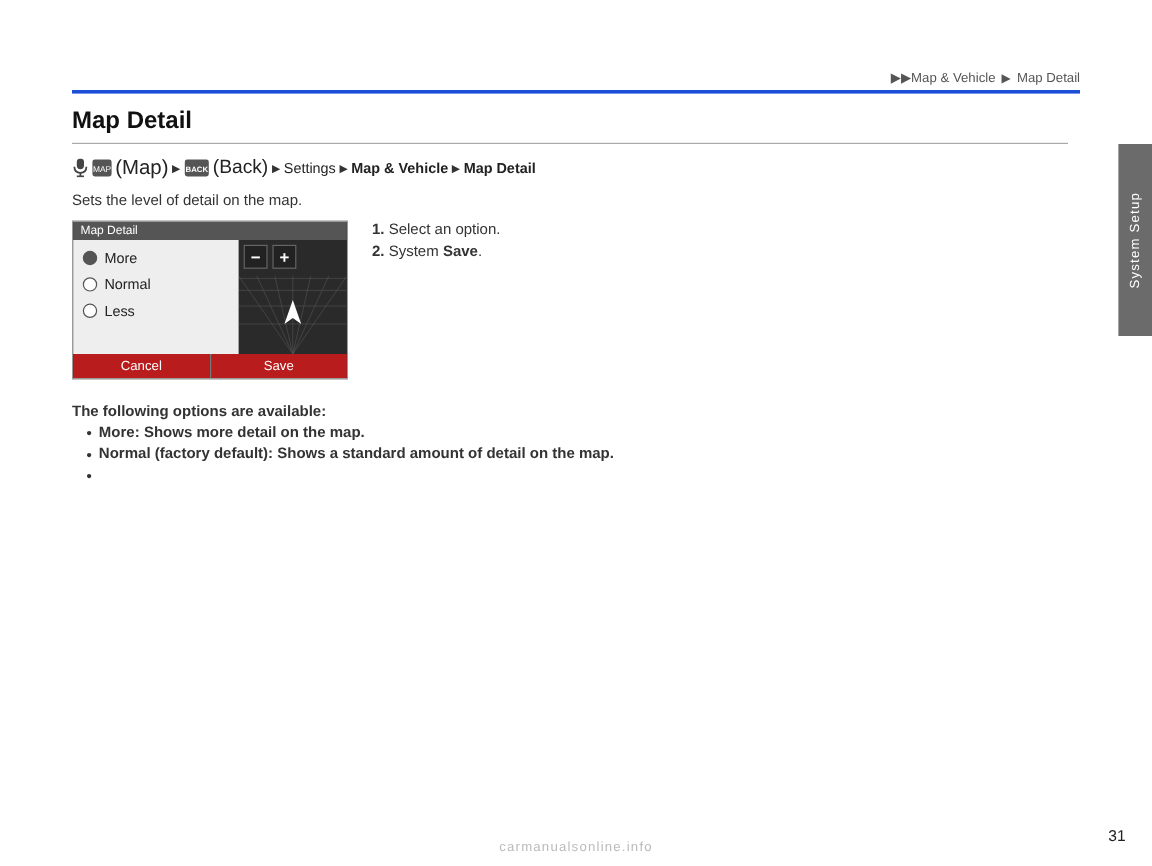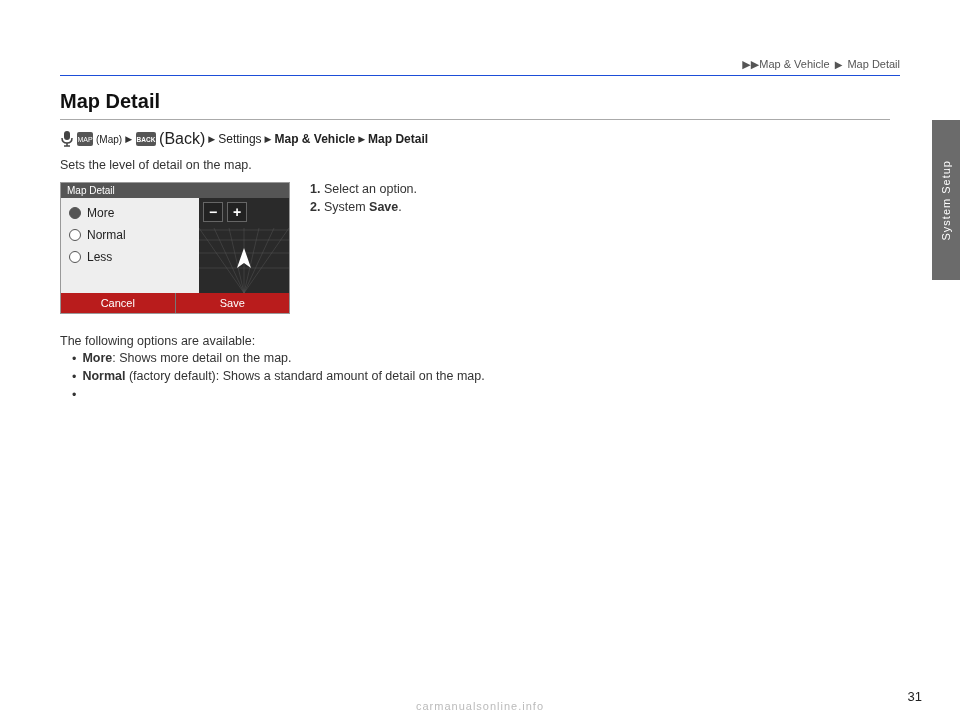--- a/index.html
+++ b/index.html
@@ -31,21 +31,21 @@
       font-size: 11px;
       writing-mode: vertical-rl;
       transform: rotate(180deg);
       letter-spacing: 1px;
     }
 
     
     .page-number {
       position: absolute;
       bottom: 18px;
-      right: 38px;
+      right: 22px;
       font-size: 13px;
       color: #222;
     }
 
     
     .watermark {
       position: absolute;
       bottom: 10px;
       left: 50%;
       transform: translateX(-50%);
@@ -59,21 +59,21 @@
       position: absolute;
       top: 58px;
       left: 60px;
       right: 60px;
     }
     .breadcrumb-line {
       text-align: right;
       font-size: 11px;
       color: #555;
       padding-bottom: 4px;
-      border-bottom: 1px solid #1d4ed8;
+      border-bottom: 3px solid #1d4ed8;
       margin-bottom: 14px;
     }
     .breadcrumb-line .arrow {
       font-size: 10px;
       color: #555;
       margin: 0 2px;
     }
 
     
     .main-content {
@@ -215,20 +215,21 @@
     .instructions p {
       margin-bottom: 4px;
     }
 
     
     .options-list {
       clear: both;
       margin-top: 10px;
       font-size: 12.5px;
       color: #333;
+      font-weight: bold;
     }
     .options-list p {
       margin-bottom: 3px;
     }
     .bullet-item {
       display: flex;
       align-items: flex-start;
       margin-bottom: 3px;
       padding-left: 12px;
     }
@@ -281,21 +282,21 @@
       <line x1="7" y1="12" x2="7" y2="15" stroke="#444" stroke-width="1.5"></line>
       <line x1="4" y1="15" x2="10" y2="15" stroke="#444" stroke-width="1.5"></line>
     </svg>
 
     <span style="display:inline-flex;align-items:center;vertical-align:middle;">
       <svg width="18" height="16" viewBox="0 0 18 16">
         <rect x="1" y="1" width="16" height="14" rx="2" fill="#555"></rect>
         <text x="9" y="11" text-anchor="middle" fill="#fff" font-size="7" font-family="Arial">MAP</text>
       </svg>
     </span>
-    <span style="font-size:10px;">(Map)</span>
+    <span style="font-size:17px;">(Map)</span>
     <span class="nav-arrow">▶</span>
 
     <span style="display:inline-flex;align-items:center;vertical-align:middle;">
       <svg width="22" height="16" viewBox="0 0 22 16">
         <rect x="1" y="1" width="20" height="14" rx="2" fill="#555"></rect>
         <text x="11" y="11" text-anchor="middle" fill="#fff" font-size="6.5" font-family="Arial" font-weight="bold">BACK</text>
       </svg>
     </span>
     <span style="font-size:16px;">(Back)</span>
     <span class="nav-arrow">▶</span>

